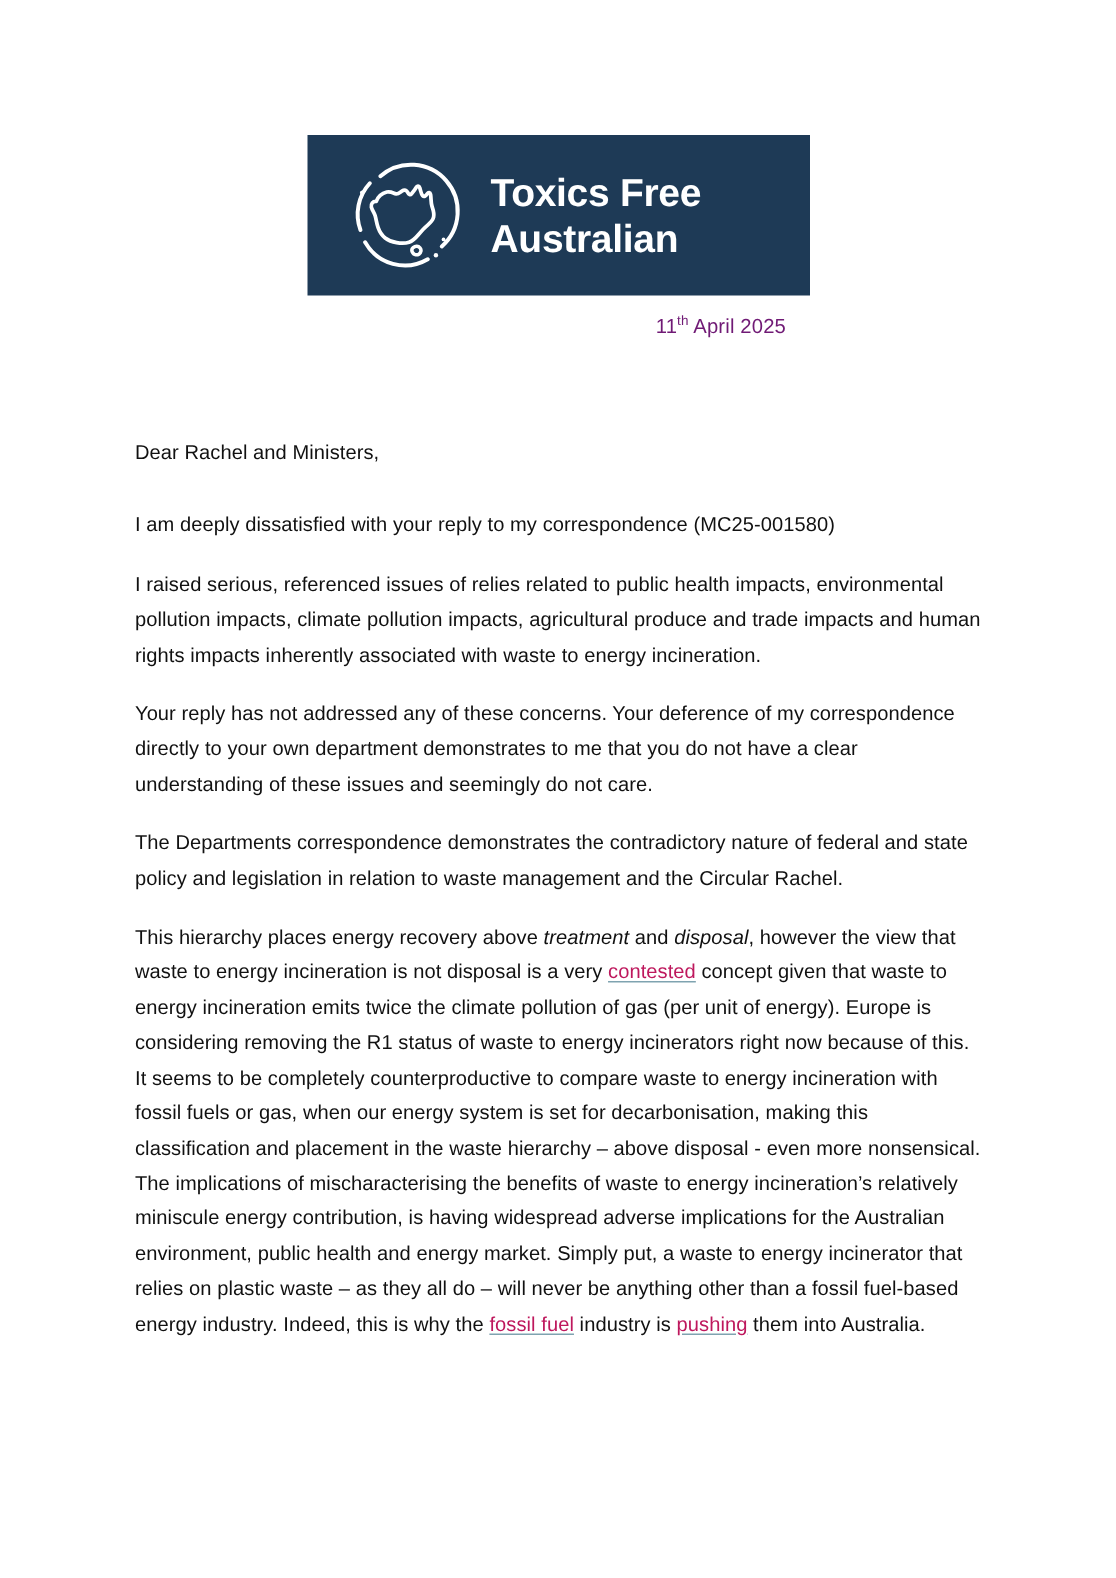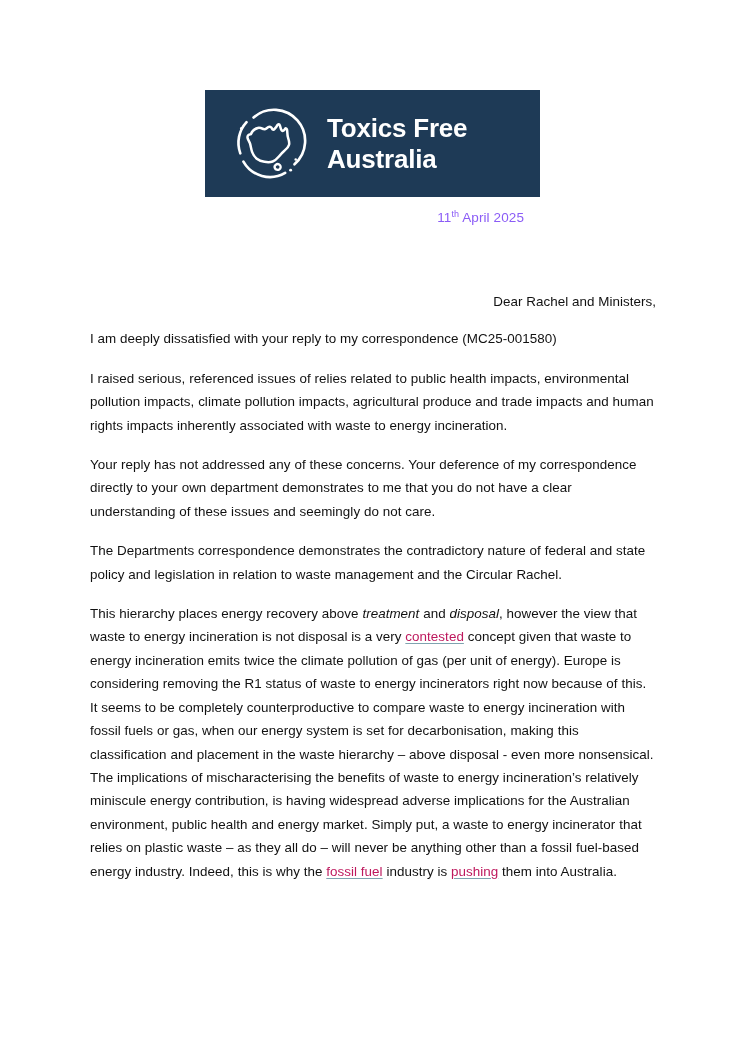--- a/index.html
+++ b/index.html
@@ -54,21 +54,21 @@
   }
   .logo-words .l1 { display: block; }
   .logo-words .l2 { display: block; }
 
   
   .date-line {
     position: absolute;
     right: 88px;
     top: 210px;
     font-size: 13.5px;
-    color: #8b5cf6;
+    color: #701a75;
     letter-spacing: 0.1px;
     white-space: nowrap;
   }
   .date-line sup {
     font-size: 9px;
     vertical-align: super;
     line-height: 0;
   }
 
   
@@ -79,21 +79,21 @@
     width: 566px;
   }
   .para {
     font-size: 13.4px;
     line-height: 23.4px;
     color: #111111;
     margin: 0 0 16px 0;
     letter-spacing: 0.05px;
     text-align: left;
   }
-  .para.salutation { margin-bottom: 14px; text-align: right; }
+  .para.salutation { margin-bottom: 25px; }
   .para.quote {
     font-style: italic;
     padding-left: 5px;
     margin-bottom: 17px;
   }
   .para.last { margin-bottom: 0; }
 
   em.it { font-style: italic; }
 
   a.doc-link,
@@ -149,21 +149,21 @@
 
         <path d="M 59.5 77.0
                  C 61.5 75.4, 64.0 75.6, 65.4 77.2
                  C 66.8 78.8, 66.4 81.4, 64.4 82.6
                  C 62.4 83.8, 59.8 83.0, 58.9 81.0
                  C 58.2 79.5, 58.5 77.8, 59.5 77.0 Z" fill="none" stroke="#ffffff" stroke-width="3.0" stroke-linejoin="round"></path>
       </svg>
     </div>
     <div class="logo-words">
       <span class="l1">Toxics Free</span>
-      <span class="l2">Australia</span>
+      <span class="l2">Australian</span>
     </div>
   </div>
 
   <div class="date-line"><span>11</span><sup>th</sup><span> April 2025</span></div>
 
   <div class="body-copy">
 
     <p class="para salutation">Dear Rachel and Ministers,</p>
 
     <p class="para">I am deeply dissatisfied with your reply to my correspondence (MC25-001580)</p>

